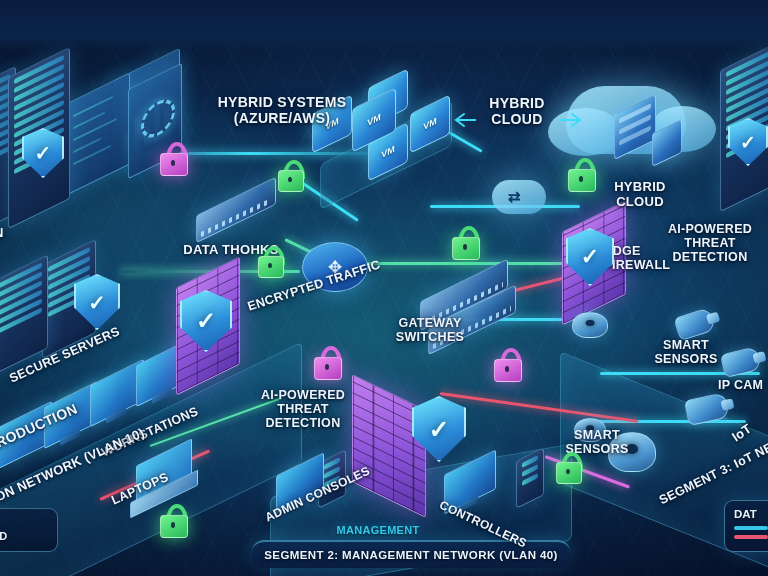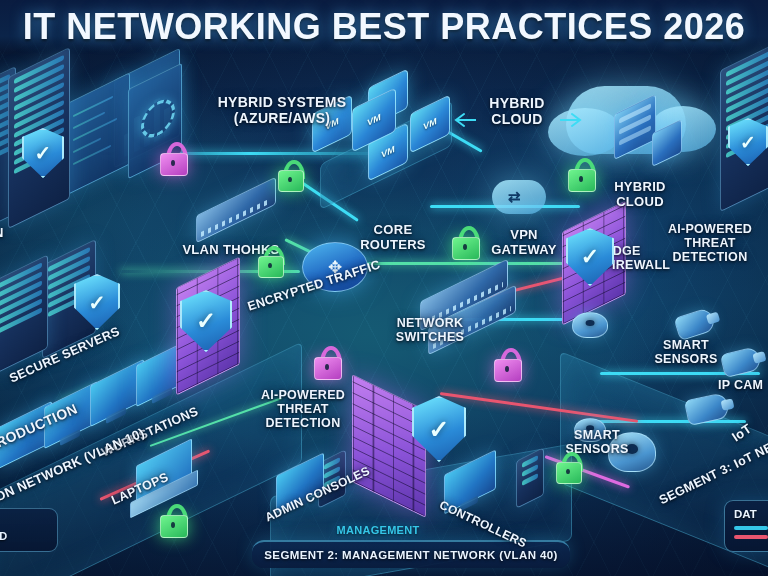--- a/index.html
+++ b/index.html
@@ -422,46 +422,42 @@
 CLOUD</div>
   <div class="lbl" style="left:650px;top:222px;width:120px;font-size:12.5px;">AI-POWERED
 THREAT DETECTION</div>
 
   <div class="cloud" style="left:492px;top:180px;width:54px;height:34px;border-radius:26px;"></div>
   <div style="position:absolute;left:508px;top:188px;z-index:19;color:#0f3a66;font-size:15px;font-weight:bold;">⇄</div>
 
   <div class="switchbox" style="left:196px;top:196px;width:78px;height:26px;">
     <div class="ports"></div>
   </div>
-  <div class="lbl" style="left:176px;top:243px;width:110px;font-size:13px;">VLAN THOHKS</div>
+  <div class="lbl" style="left:176px;top:243px;width:110px;font-size:13px;">DATA THOHKS</div>
 
   <div class="lock green" style="left:278px;top:160px;width:24px;height:32px;">
     <div class="shackle"></div>
       <div class="body"></div>
       <div class="kh"></div>
   </div>
   <div class="lock green" style="left:258px;top:246px;width:24px;height:32px;">
     <div class="shackle"></div>
       <div class="body"></div>
       <div class="kh"></div>
   </div>
 
   <div class="puck" style="left:302px;top:242px;width:64px;height:48px;">
     <span>✥</span>
   </div>
-  <div class="lbl" style="left:352px;top:223px;width:82px;font-size:13px;">CORE
-ROUTERS</div>
 
   <div class="lock green" style="left:452px;top:226px;width:26px;height:34px;">
     <div class="shackle"></div>
       <div class="body"></div>
       <div class="kh"></div>
   </div>
-  <div class="lbl" style="left:484px;top:228px;width:80px;font-size:13px;">VPN
-GATEWAY</div>
 
   <div class="firewall" style="left:562px;top:216px;width:62px;height:92px;"></div>
   <div class="shield" style="left:566px;top:228px;width:44px;height:54px;">
     <span class="tick" style="font-size:22px;">✓</span>
   </div>
   <div class="lbl" style="left:604px;top:244px;width:82px;font-size:12.5px;text-align:left;">EDGE
 FIREWALL</div>
 
   <div class="lbl" style="left:248px;top:300px;width:160px;font-size:12.5px;transform:rotate(-18deg);transform-origin:0 50%;text-align:left;">ENCRYPTED TRAFFIC</div>
 
@@ -475,21 +471,21 @@
       <div class="body"></div>
       <div class="kh"></div>
   </div>
 
   <div class="switchbox" style="left:420px;top:280px;width:86px;height:28px;">
     <div class="ports"></div>
   </div>
   <div class="switchbox" style="left:428px;top:306px;width:86px;height:26px;z-index:21;opacity:.95;">
     <div class="ports"></div>
   </div>
-  <div class="lbl" style="left:384px;top:316px;width:92px;font-size:12.5px;">NETWORK
+  <div class="lbl" style="left:384px;top:316px;width:92px;font-size:12.5px;">GATEWAY
 SWITCHES</div>
 
   <div class="firewall" style="left:176px;top:272px;width:62px;height:106px;"></div>
   <div class="shield" style="left:180px;top:290px;width:48px;height:58px;">
     <span class="tick" style="font-size:24px;">✓</span>
   </div>
 
   <div class="firewall" style="left:352px;top:392px;width:72px;height:106px;transform:skewY(26deg);"></div>
   <div class="shield" style="left:412px;top:396px;width:50px;height:62px;">
     <span class="tick" style="font-size:25px;">✓</span>
@@ -602,16 +598,15 @@
       <span class="sw" style="background:#35c6e8;"></span>
       <span class="rowtxt"></span>
     </div>
     <div class="row">
       <span class="sw" style="background:#e8556f;"></span>
       <span class="rowtxt"></span>
     </div>
   </div>
 
   <div class="titlebar"></div>
-  <div class="title">IT NETWORKING BEST PRACTICES 2026</div>
 
   <div class="vignette"></div>
 </div>
 
 </body></html>

